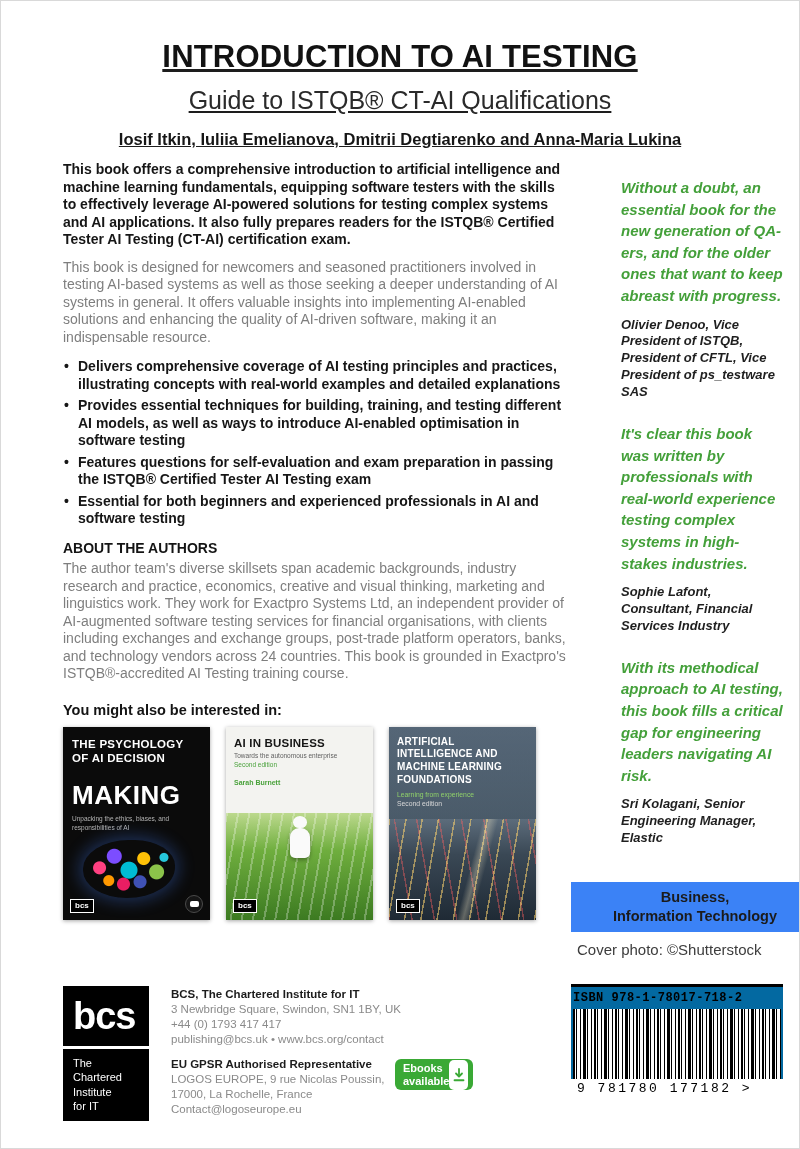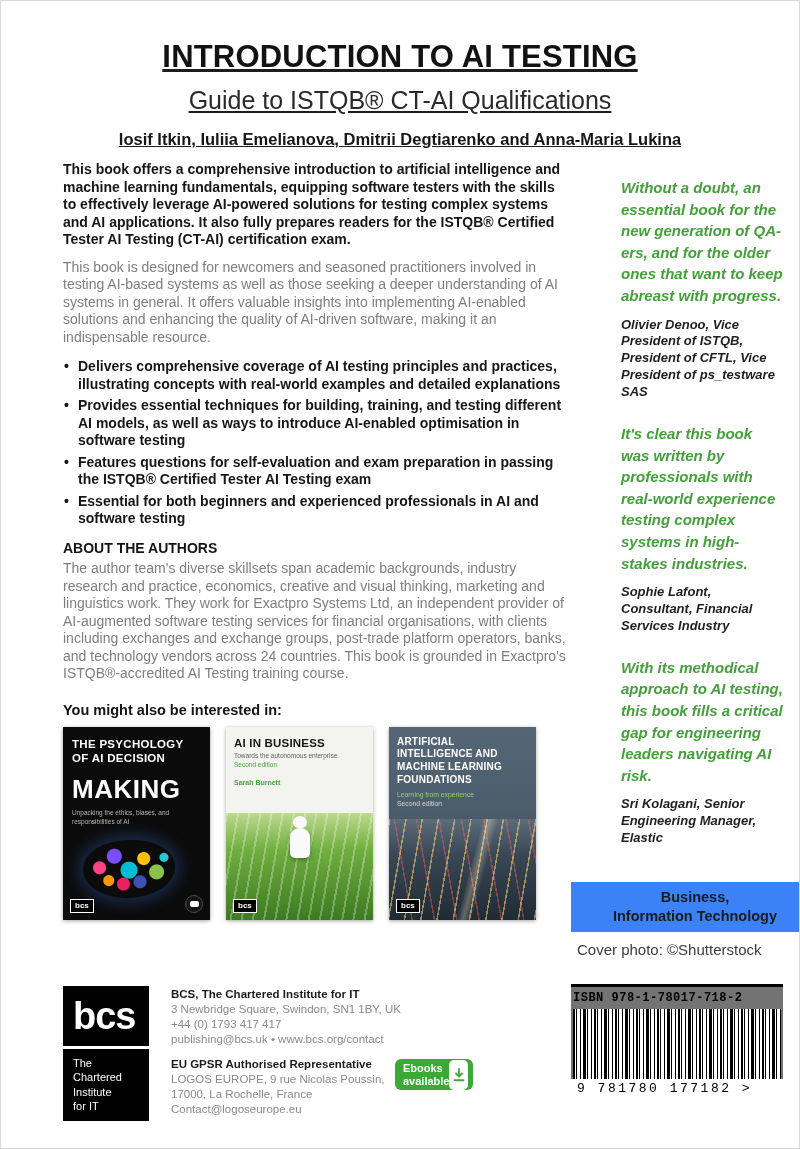--- a/index.html
+++ b/index.html
@@ -28,21 +28,21 @@
   .interested { margin-top:18px; font-size:14.5px; font-weight:bold; color:#141414; }
 
   
   .covers { margin-top:8px; display:flex; gap:16px; }
   .cover { position:relative; width:147px; height:193px; overflow:hidden; box-shadow:0 1px 4px rgba(0,0,0,0.35); }
   .bcs-mini { position:absolute; left:7px; bottom:7px; background:#000; color:#fff;
     font-size:8px; font-weight:bold; padding:2px 4px; border:1px solid #fff; line-height:1; }
 
   .cover1 { background:#0b0b0b; color:#fff; padding:10px 9px; }
   .cover1 .t-top { font-size:11.5px; font-weight:bold; line-height:1.22; letter-spacing:0.3px; }
-  .cover1 .t-big { font-size:26px; font-weight:bold; letter-spacing:0.5px; margin-top:8px; }
+  .cover1 .t-big { font-size:26px; font-weight:bold; letter-spacing:0.5px; margin-top:14px; }
   .cover1 .tag { font-size:6.5px; color:#b5b5b5; margin-top:4px; width:78%; line-height:1.35; }
   .brain { position:absolute; left:20px; bottom:22px; width:92px; height:58px; border-radius:52% 46% 55% 50%;
     box-shadow:0 0 16px 4px rgba(70,130,255,0.30);
     background:
       radial-gradient(circle at 18% 48%, #ff4081 0 6px, transparent 7px),
       radial-gradient(circle at 34% 28%, #7c4dff 0 7px, transparent 8px),
       radial-gradient(circle at 50% 52%, #00bcd4 0 8px, transparent 9px),
       radial-gradient(circle at 66% 32%, #ffc107 0 6px, transparent 7px),
       radial-gradient(circle at 80% 55%, #8bc34a 0 7px, transparent 8px),
       radial-gradient(circle at 44% 76%, #e91e63 0 6px, transparent 7px),
@@ -89,21 +89,21 @@
 
   
   .category-box { position:absolute; left:570px; top:881px; width:248px; height:50px;
     background:#3b82f6; padding:6px 11px;text-align:center; }
   .category-box div { font-size:14.5px; font-weight:bold; color:#1b1b1b; line-height:1.3; }
 
   
   .credits { position:absolute; left:576px; top:939px; width:216px; font-size:15px; line-height:1.32; color:#3c3c3c; }
 
   
-  .isbn-block { position:absolute; left:570px; top:983px; width:212px; border-top:3px solid #000; background:#737373; }
+  .isbn-block { position:absolute; left:570px; top:983px; width:212px; border-top:3px solid #000; background:#0369a1; }
   .isbn-label { font-family:"Liberation Mono", monospace; font-weight:bold; font-size:12px; color:#000; padding:4px 2px 4px 2px; letter-spacing:0.5px; }
   .barcode { height:70px; margin:0 2px;
     background:repeating-linear-gradient(90deg,
       #000 0 2px, #fff 2px 3px, #000 3px 4px, #fff 4px 7px,
       #000 7px 8px, #fff 8px 10px, #000 10px 13px, #fff 13px 14px,
       #000 14px 15px, #fff 15px 18px, #000 18px 19px, #fff 19px 21px); }
   .barcode-digits { font-family:"Liberation Mono", monospace; font-size:13px; color:#000;
     letter-spacing:2.5px; padding:2px 0 4px 6px; background:#fff; }
 
   

